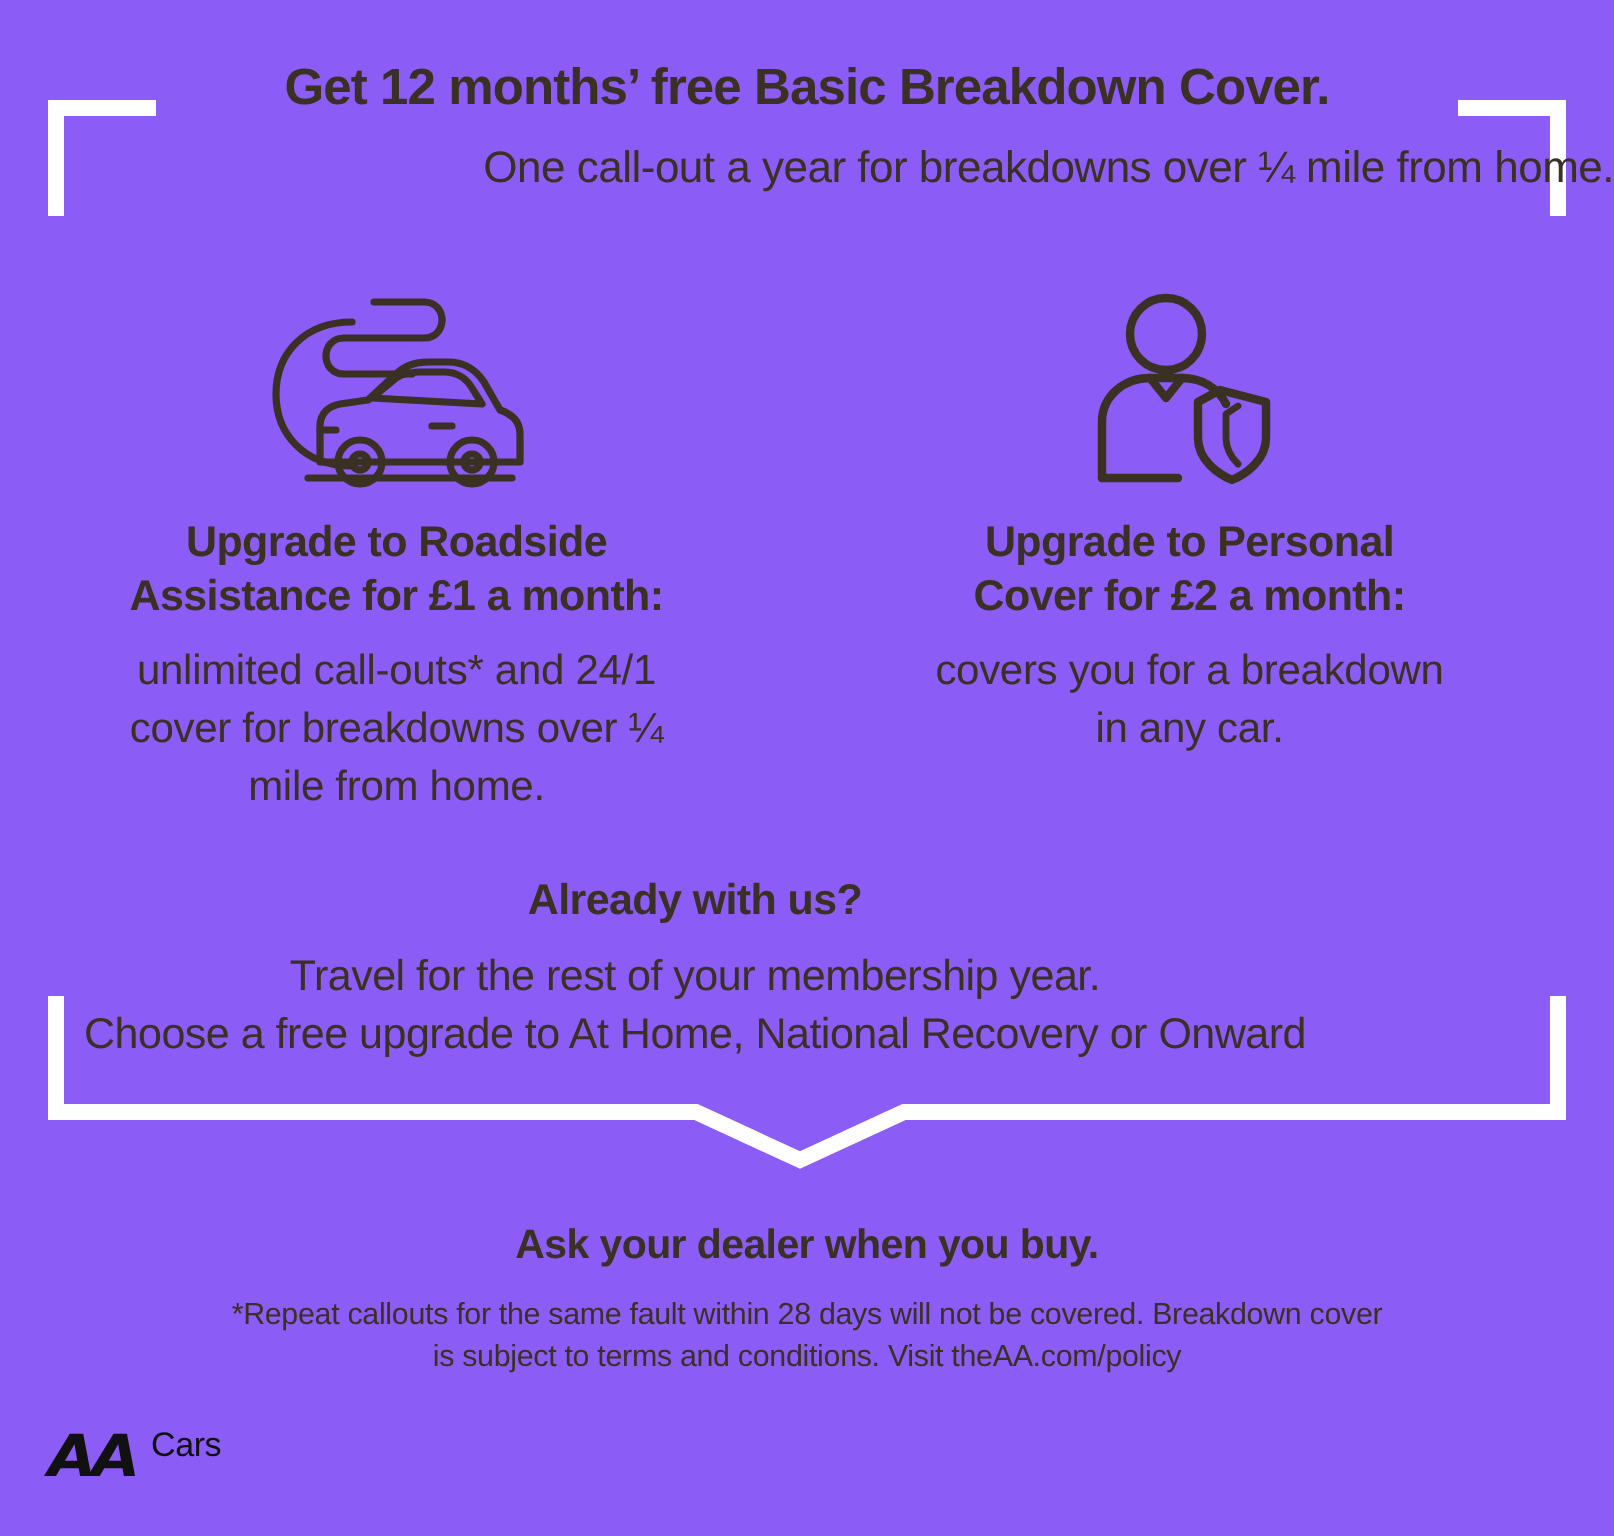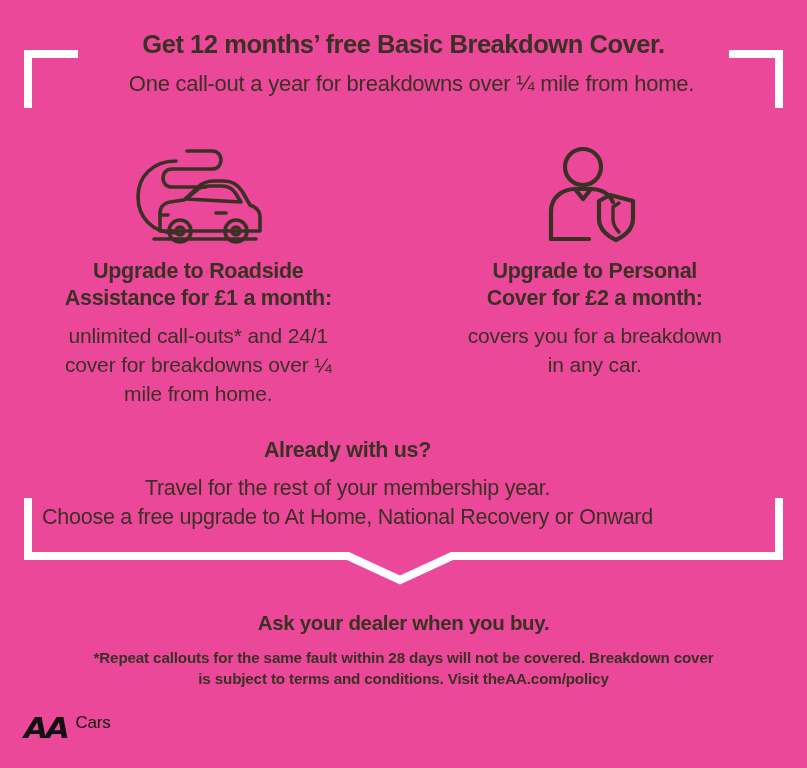--- a/index.html
+++ b/index.html
@@ -9,21 +9,21 @@
   body {
     width: 807px;
     height: 768px;
     overflow: hidden;
     font-family: "Liberation Sans", sans-serif;
   }
   #poster {
     position: relative;
     width: 807px;
     height: 768px;
-    background: #ec4899;
+    background: #8b5cf6;
     color: #3A3024;
     -webkit-font-smoothing: antialiased;
   }
 
   
   .frame-svg {
     position: absolute;
     left: 0;
     top: 0;
     width: 807px;
@@ -47,20 +47,21 @@
     margin: 0;
     padding: 0;
   }
   .subhead {
     font-size: 22px;
     font-weight: normal;
     letter-spacing: -0.25px;
     line-height: 1.2;
     margin: 12px 0 0 16px;
     padding: 0;
+    text-align: right;
   }
 
   
   .columns {
     position: absolute;
     top: 143px;
     left: 0;
     width: 793px;
     display: flex;
     flex-direction: row;
@@ -131,21 +132,21 @@
   }
   .footer-title {
     font-size: 20.5px;
     font-weight: bold;
     letter-spacing: -0.3px;
     margin: 0;
     line-height: 1.2;
   }
   .footer-note {
     font-size: 15.2px;
-    font-weight: bold;
+    font-weight: normal;
     letter-spacing: -0.15px;
     line-height: 1.42;
     margin: 11px 0 0 0;
   }
   .footer-note .tline { display: block; }
 
   
   .logo {
     position: absolute;
     left: 24px;

